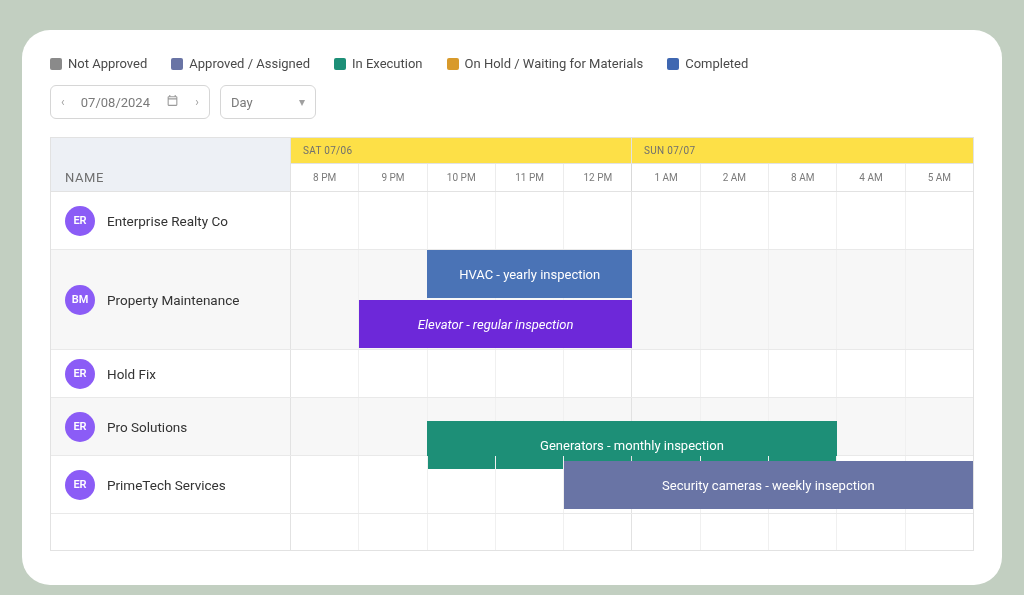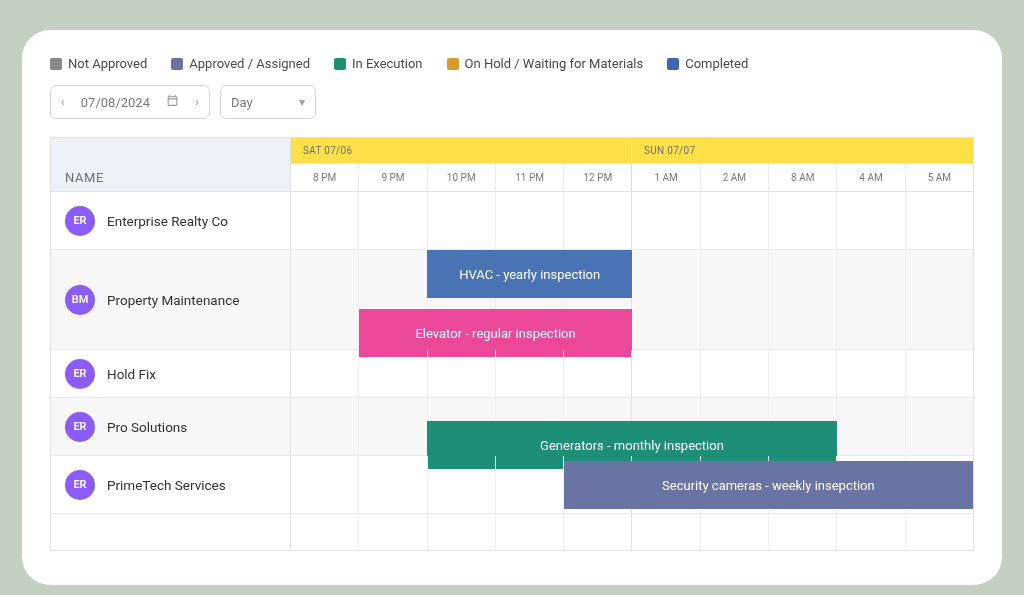--- a/index.html
+++ b/index.html
@@ -217,21 +217,21 @@
               <div class="gridcell"></div>
               <div class="gridcell"></div>
               <div class="gridcell daystart"></div>
               <div class="gridcell"></div>
               <div class="gridcell"></div>
               <div class="gridcell"></div>
               <div class="gridcell"></div>
             </div>
             <div class="tasks">
               <div class="task" style="background: rgb(74, 115, 182); left: 20%; width: 30%; top: 0px;">HVAC - yearly inspection</div>
-              <div class="task" style="background: #ec4899; left: 10%; width: 40%; top: 59px;">Elevator - regular inspection</div>
+              <div class="task" style="background: #6d28d9; left: 10%; width: 40%; top: 50px; font-style: italic;">Elevator - regular inspection</div>
             </div>
           </div>
         </div>
         <div class="body-row" style="height: 48px; background: rgb(255, 255, 255);">
           <div class="name-col">
             <div class="avatar">ER</div>
             <span>Hold Fix</span>
           </div>
           <div class="time-col">
             <div class="gridlines">

